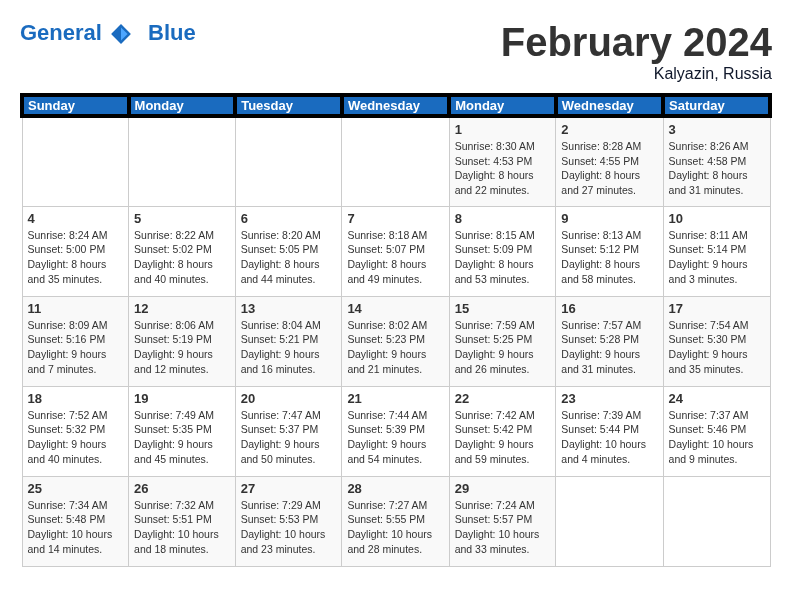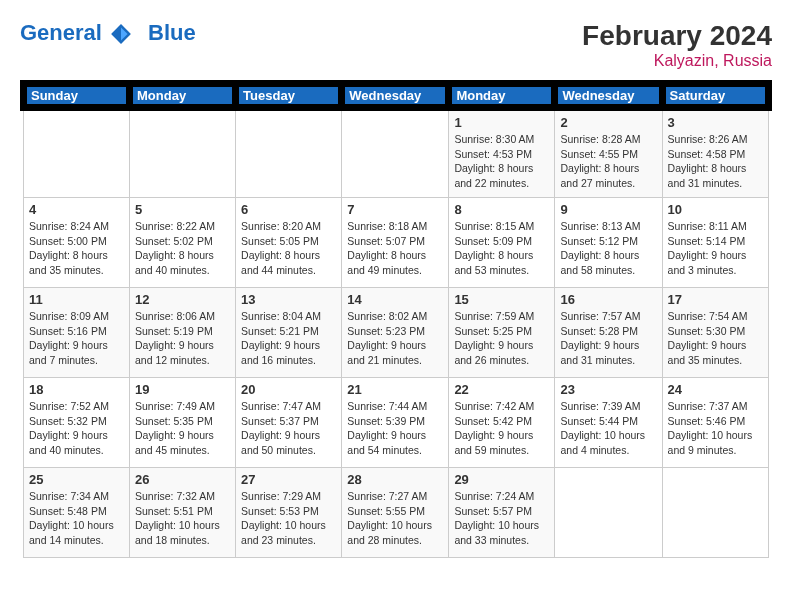--- a/index.html
+++ b/index.html
@@ -16,41 +16,41 @@
       align-items: flex-start;
       margin-bottom: 10px;
     }
     .logo {
       display: flex;
     }
     .title-section {
       text-align: right;
     }
     .calendar-title {
-      font-size: 28px;
+      font-size: 40px;
       font-weight: bold;
       color: #333;
     }
     .calendar-subtitle {
       font-size: 16px;
-      color: #be185d;
+      color: #0f172a;
     }
     table {
       width: 100%;
       border-collapse: collapse;
       font-size: 11px;
     }
     thead tr th {
       background-color: #1a6bbf;
       color: #fff;
       padding: 1px 4px;
       text-align: left;
       font-size: 13px;
       font-weight: bold;
-      border: 7px solid #000000;
+      border: 4px solid #000000;
     }
     tbody tr td {
       border: 1px solid #ccc;
       vertical-align: top;
       padding: 4px 5px;
       height: 90px;
       width: 108px;
       background: #fff;
     }
     tbody tr:nth-child(odd) td {

